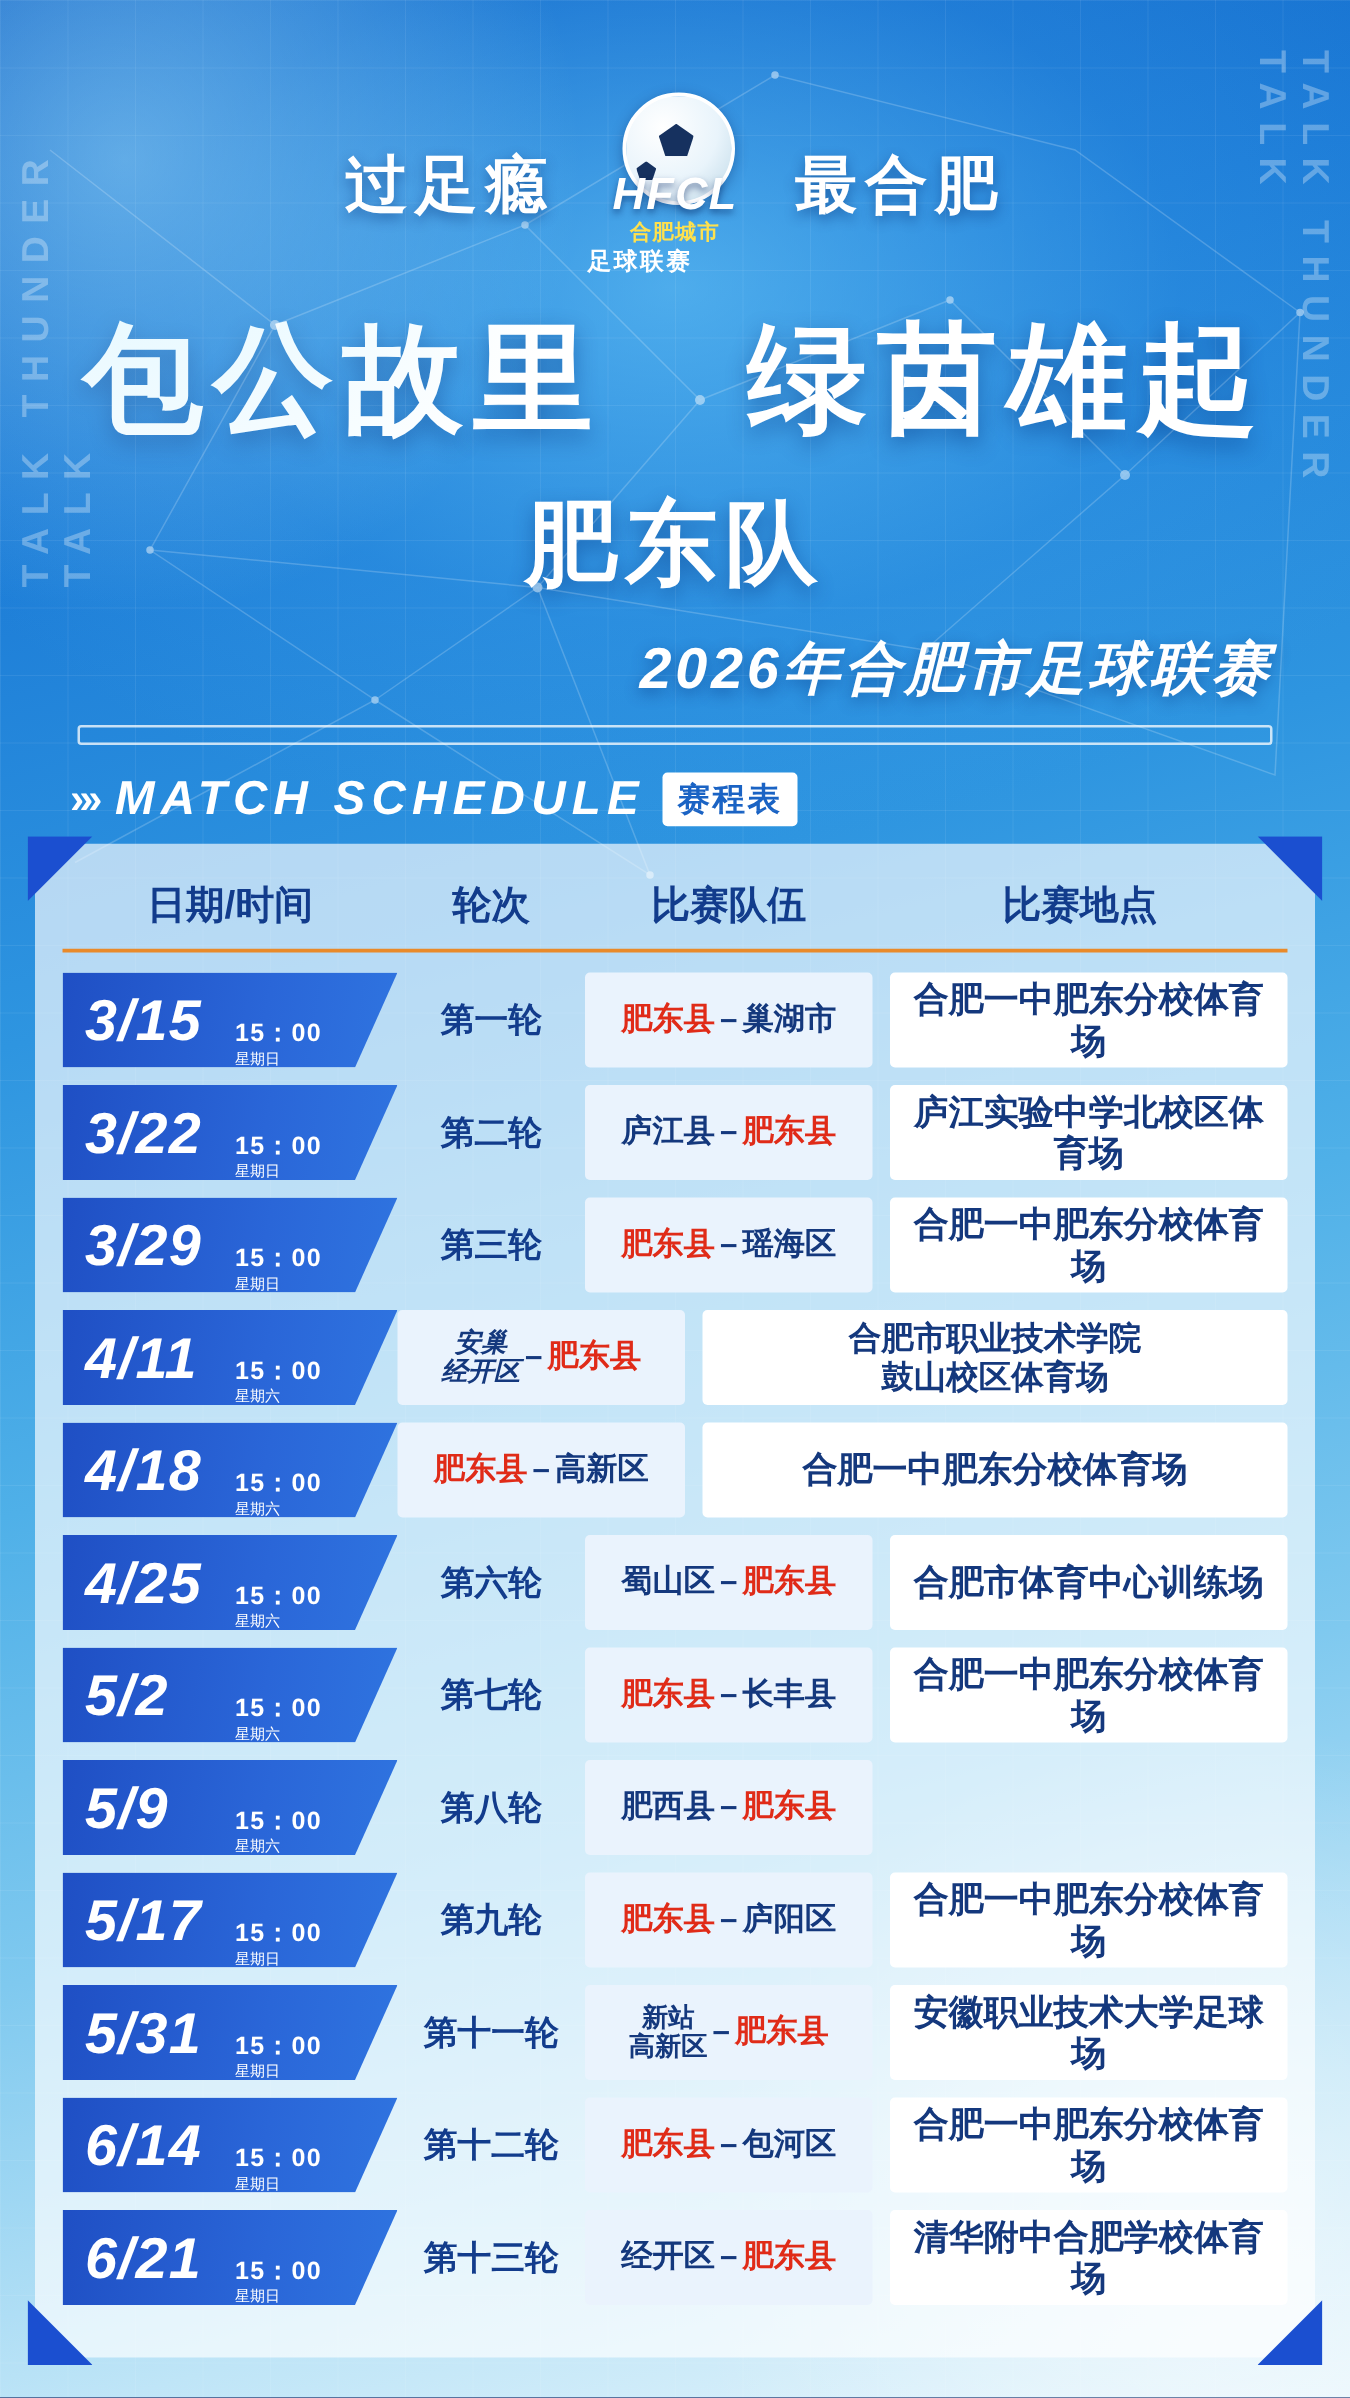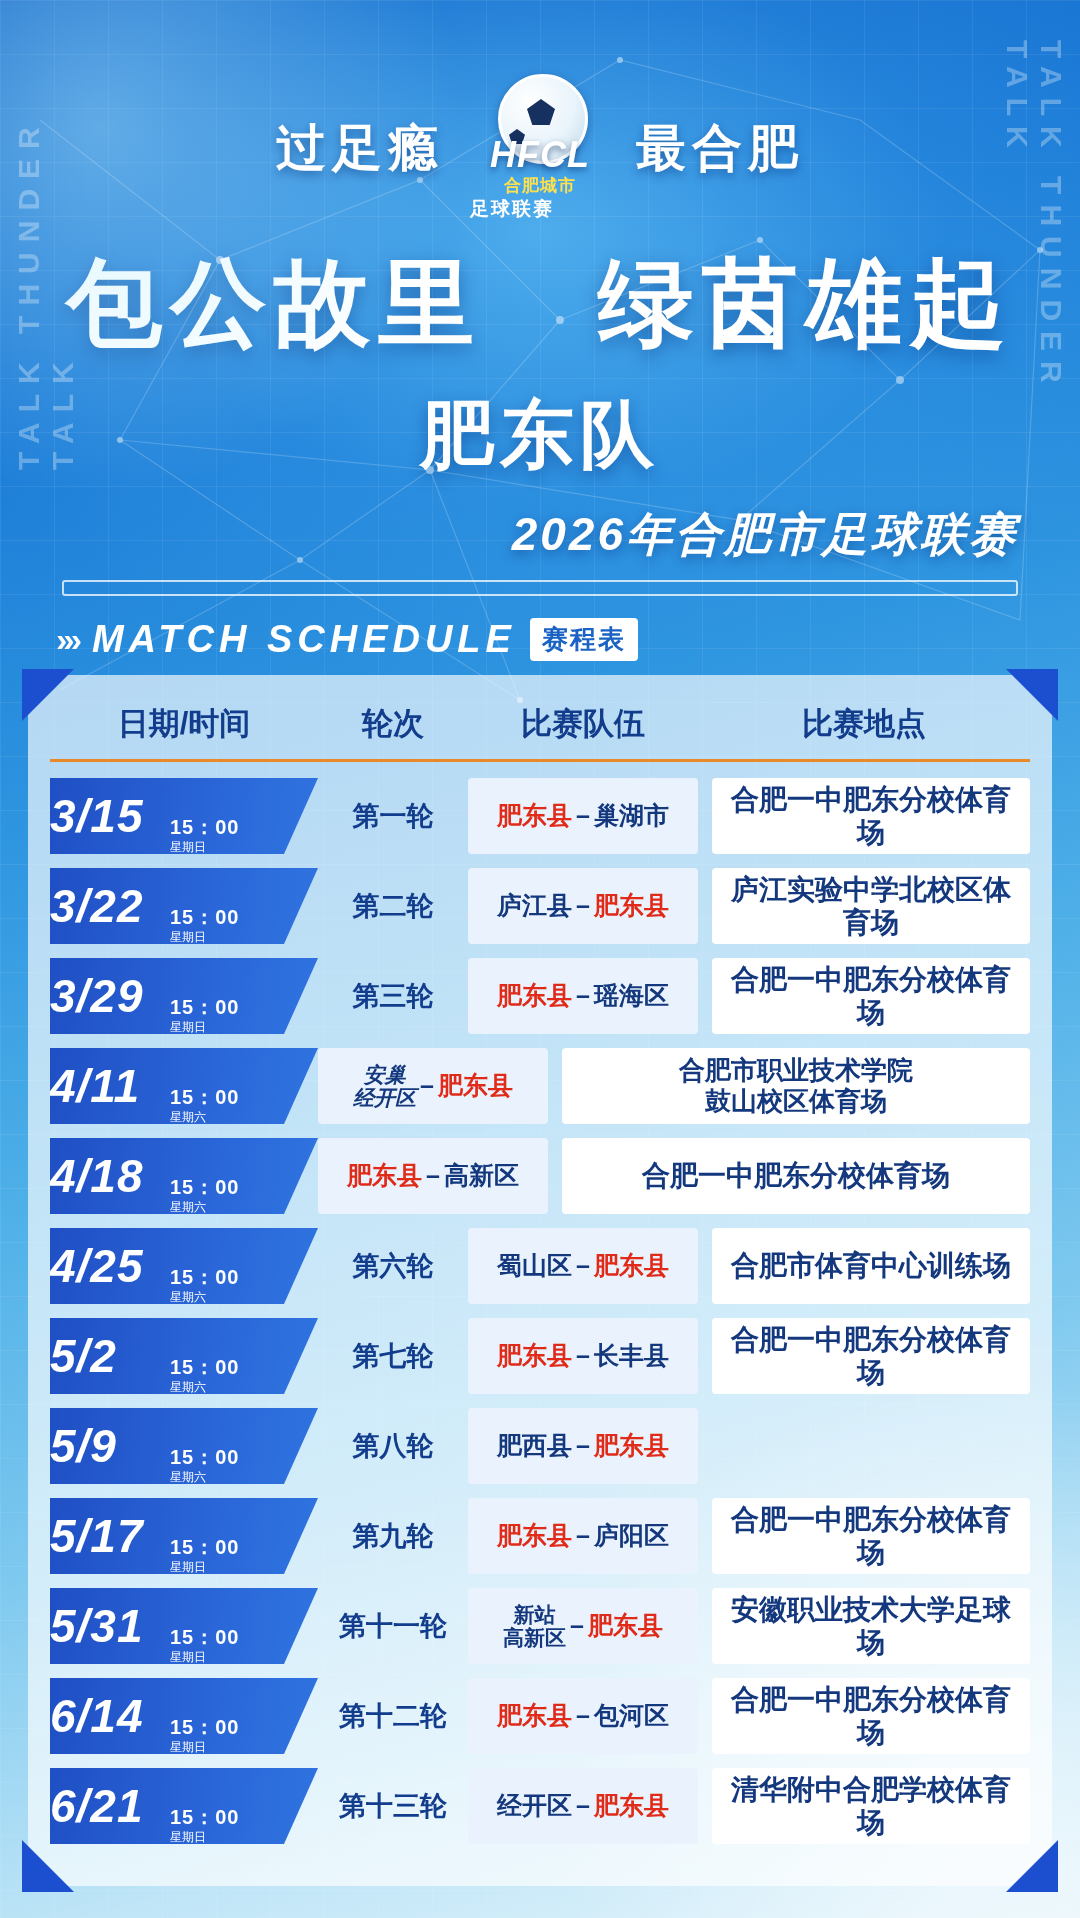--- a/index.html
+++ b/index.html
@@ -252,20 +252,21 @@
     height: 76px;
     margin-bottom: 14px;
   }
   .date-cell {
     position: relative;
     width: 268px;
     background: linear-gradient(100deg, #1f4fc4 0%, #2a66d8 60%, #2f74e0 100%);
     color: #ffffff;
     display: flex;
     align-items: center;
+    padding-left: 18px;
     box-sizing: border-box;
     clip-path: polygon(0 0, 100% 0, calc(100% - 34px) 100%, 0 100%);
   }
   .date-num {
     font-size: 46px;
     font-weight: 800;
     font-style: italic;
     letter-spacing: 1px;
     line-height: 1;
     min-width: 118px;

